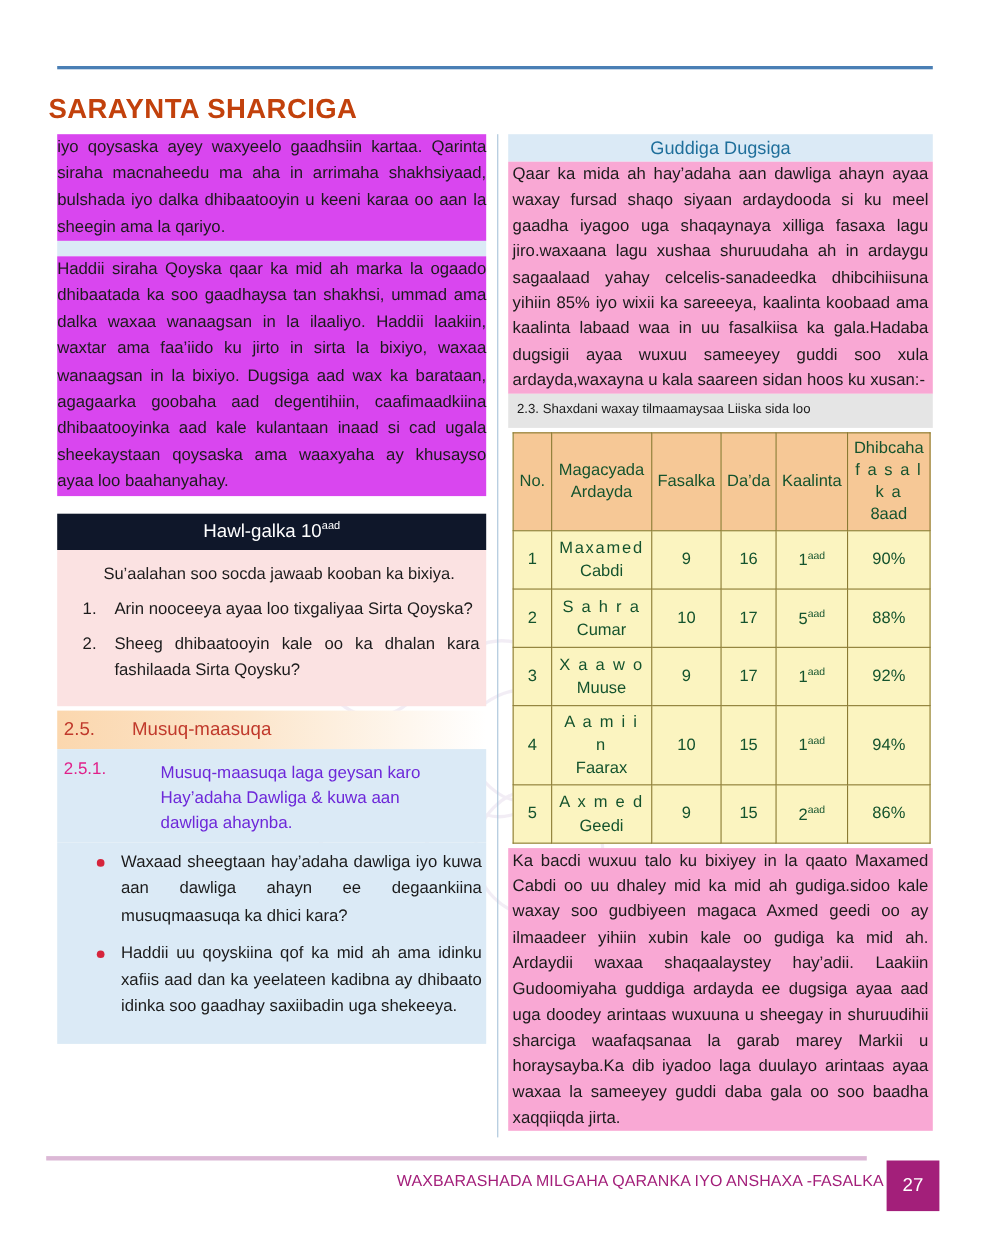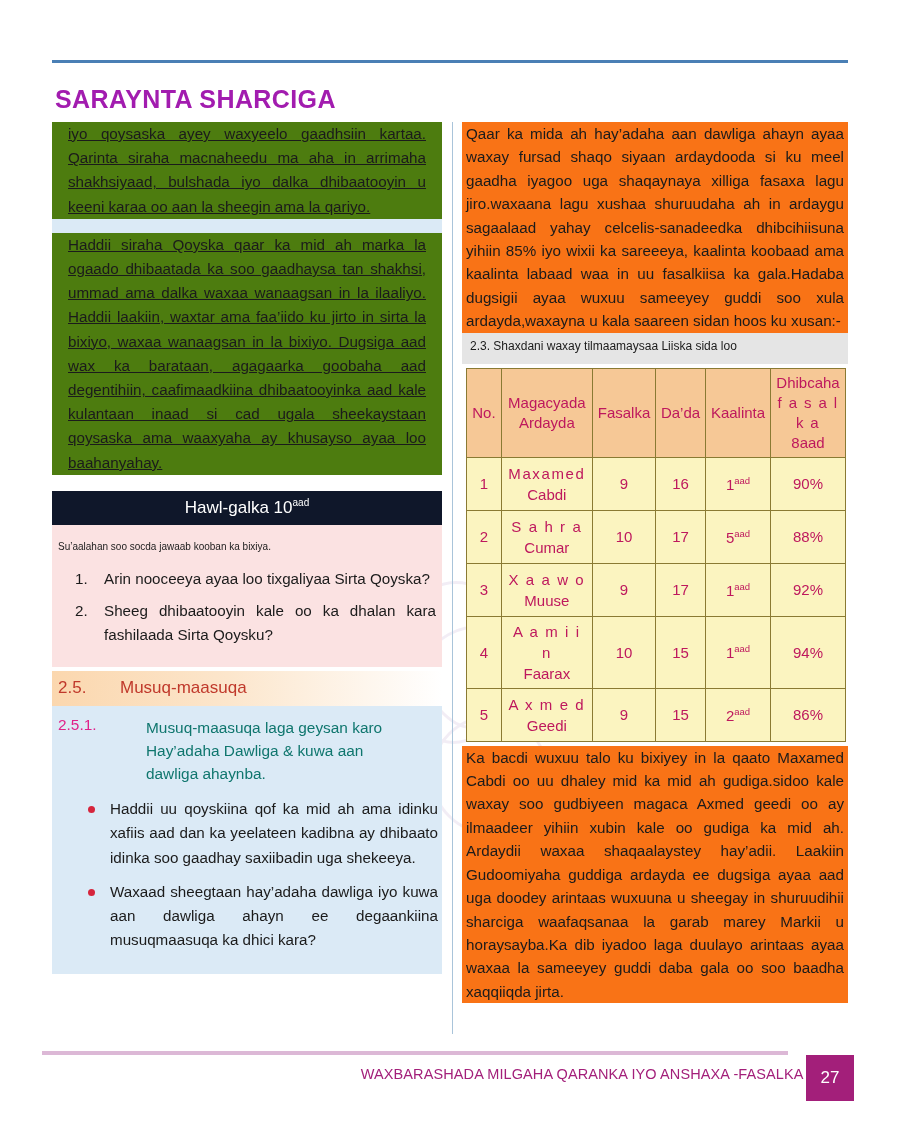--- a/index.html
+++ b/index.html
@@ -21,58 +21,57 @@
     opacity:.55;
     z-index:0;
   }
 
   
   .top-rule{
     position:absolute;left:52px;top:60px;width:796px;height:3px;
     background:#4a7fb5;z-index:2;
   }
   .page-title{
-    position:absolute;left:55px;top:68px;
-    font-size:25px;color:#a21caf;letter-spacing:.4px;
+    position:absolute;left:44px;top:68px;
+    font-size:25px;color:#c2410c;letter-spacing:.4px;
     z-index:2;
   }
 
   
   .col{position:absolute;top:122px;z-index:2;}
   .col-left{left:52px;width:390px;}
   .col-right{left:462px;width:386px;}
   .col-divider{
     position:absolute;left:452px;top:122px;width:1px;height:912px;
     background:#a9c4da;z-index:2;
   }
   p{margin:0;}
 
   .body-p{
     font-size:15.2px;line-height:24.2px;
     text-align:justify;text-justify:inter-word;
-    padding:0 16px;
-    background:#4d7c0f;
-    text-decoration:underline;
+    padding:0 0;
+    background:#d946ef;
   }
   .gap{height:14px;background:#dbeaf6;}
 
   
   .activity-bar{
     background:#0f172a;color:#ffffff;
     font-size:17px;text-align:center;
     padding:6px 0 7px 0;
     margin-top:16px;
   }
   .activity-bar sup{font-size:10px;}
 
   .pinkbox{
     background:#fbe2e2;
     padding:10px 6px 12px 6px;
   }
-  .pinkbox .lead{font-size:10px;line-height:24px;}
+  .pinkbox .lead{font-size:15px;line-height:24px;margin-left:36px;}
   ol.qlist{
     margin:8px 0 0 0;padding:0 0 0 34px;
     font-size:15.2px;line-height:24.2px;
   }
   ol.qlist li{margin-bottom:8px;text-align:justify;padding-left:12px;}
 
   
   .sec-bar{
     background:linear-gradient(to right,#fbd7ae 0%,#fce6cc 45%,#ffffff 100%);
     padding:7px 0 8px 6px;
@@ -84,21 +83,21 @@
   .subsec{
     background:#dbeaf6;
     padding:10px 24px 6px 6px;
     display:flex;
     gap:12px;
   }
   .subsec .num{
     color:#e0218a;font-size:15.4px;width:76px;flex:0 0 76px;
   }
   .subsec .txt{
-    color:#0f766e;font-size:15.4px;line-height:23px;
+    color:#6d28d9;font-size:15.4px;line-height:23px;
   }
 
   ul.bullets{
     background:#dbeaf6;
     margin:0;padding:6px 4px 12px 34px;
     list-style:none;
     font-size:15.2px;line-height:24.2px;
   }
   ul.bullets li{
     position:relative;padding-left:24px;margin-bottom:10px;
@@ -110,38 +109,38 @@
   }
 
   
   .r-head{
     text-align:center;font-size:16.5px;color:#1f6f9b;
     padding:4px 0 2px 0;background:#dbeaf6;
   }
   .r-p{
     font-size:15.2px;line-height:23.4px;
     text-align:justify;text-justify:inter-word;
-    background:#f97316;padding:0 4px;
+    background:#f9a8d4;padding:0 4px;
   }
   .r-note{
     font-size:12px;line-height:23px;
     background:#e5e5e5;padding:2px 4px 6px 8px;
   }
   .r-note .l2{padding-left:14px;display:block;}
 
   
   table.grades{
     border-collapse:collapse;width:380px;margin:4px 0 0 4px;
     background:#fbf4c0;
   }
   table.grades th,table.grades td{
     border:1px solid #8a7a33;
     font-weight:normal;font-size:15px;
     padding:4px 4px;
-    color:#be185d;
+    color:#14532d;
   }
   table.grades thead th{
     background:#f6c896;
     text-align:center;vertical-align:middle;
     line-height:20px;
   }
   table.grades tbody td{
     background:#fbf4c0;text-align:center;vertical-align:middle;
     height:44px;
   }
@@ -224,27 +223,28 @@
     <div class="subsec">
       <span class="num">2.5.1.</span>
       <span class="txt">
         <span>Musuq-maasuqa laga geysan karo</span><br>
         <span>Hay’adaha Dawliga &amp; kuwa aan</span><br>
         <span>dawliga ahaynba.</span>
       </span>
     </div>
 
     <ul class="bullets">
+      <li>Waxaad sheegtaan hay’adaha dawliga iyo kuwa aan dawliga ahayn ee degaankiina musuqmaasuqa ka dhici kara?</li>
       <li>Haddii uu qoyskiina qof ka mid ah ama idinku xafiis aad dan ka yeelateen kadibna ay dhibaato idinka soo gaadhay saxiibadin uga shekeeya.</li>
-      <li>Waxaad sheegtaan hay’adaha dawliga iyo kuwa aan dawliga ahayn ee degaankiina musuqmaasuqa ka dhici kara?</li>
     </ul>
   </div>
 
   <div class="col col-right">
 
+    <div class="r-head">Guddiga  Dugsiga</div>
     <p class="r-p">Qaar ka mida ah hay’adaha aan dawliga ahayn ayaa waxay fursad shaqo siyaan ardaydooda si ku meel gaadha iyagoo uga shaqaynaya xilliga fasaxa lagu jiro.waxaana lagu xushaa shuruudaha ah in ardaygu sagaalaad yahay celcelis-sanadeedka dhibcihiisuna yihiin 85% iyo wixii ka sareeeya, kaalinta koobaad ama kaalinta labaad waa in uu fasalkiisa ka gala.Hadaba dugsigii ayaa wuxuu sameeyey guddi soo xula ardayda,waxayna u kala saareen sidan hoos ku xusan:-</p>
 
     <div class="r-note">
       <span>2.3. Shaxdani waxay tilmaamaysaa Liiska sida loo</span>
     </div>
 
     <table class="grades">
       <thead>
         <tr>
           <th class="c-no">No.</th>

